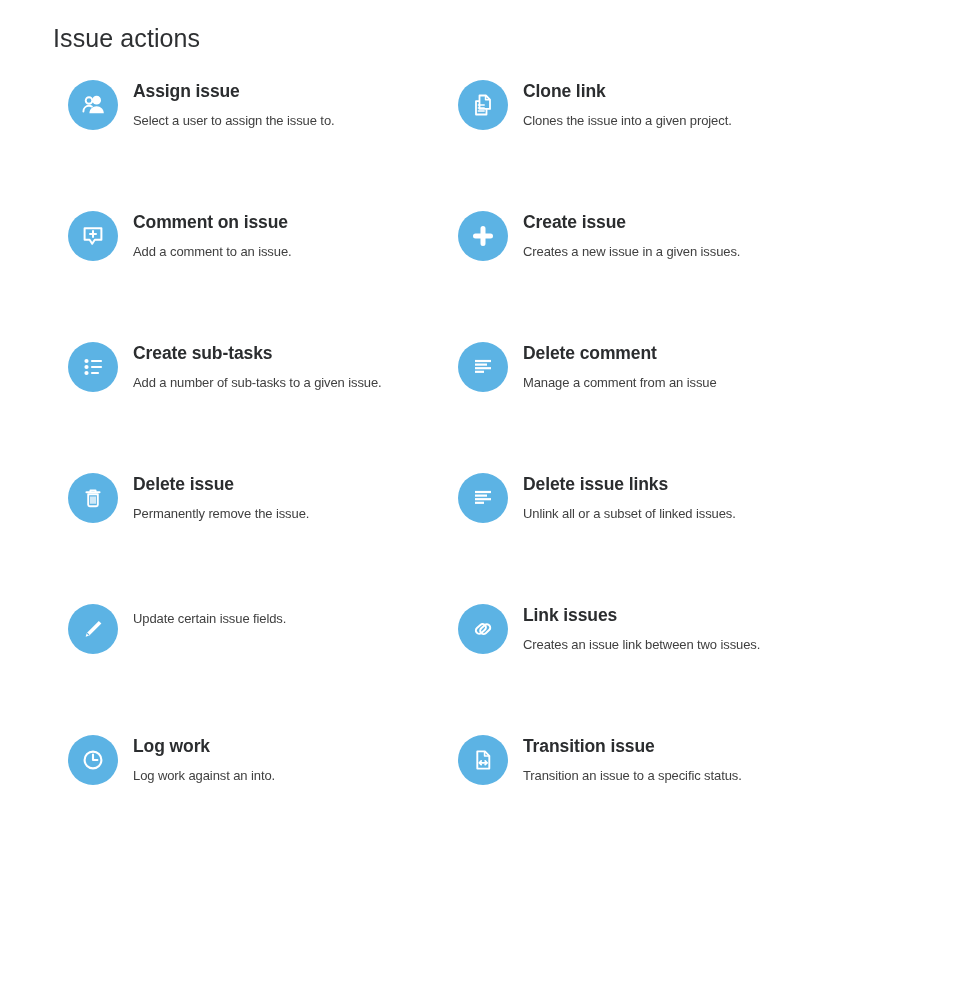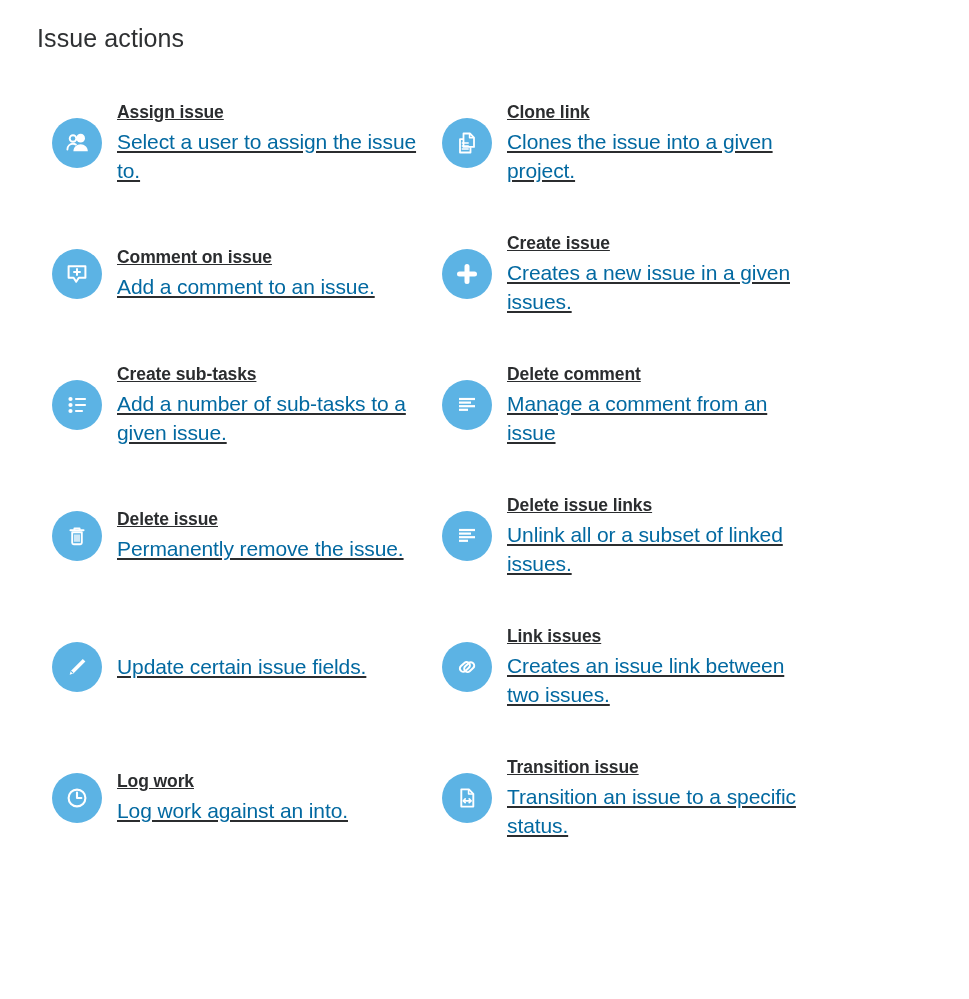--- a/index.html
+++ b/index.html
@@ -12,43 +12,42 @@
     height: 999px;
     font-family: "Liberation Sans", sans-serif;
     color: #2b2d2f;
     overflow: hidden;
   }
   .page {
     position: relative;
     width: 969px;
     height: 999px;
     box-sizing: border-box;
-    padding: 22px 0 0 0;
+    padding: 22px 0 0 16px;
   }
   .page-title {
     font-size: 25px;
     font-weight: 400;
     color: #2e3032;
     letter-spacing: 0.1px;
     margin: 0 0 20px 37px;
     line-height: 32px;
   }
   .actions-grid {
     display: grid;
     grid-template-columns: 390px 390px;
     column-gap: 0px;
     padding-left: 52px;
     row-gap: 0px;
   }
   .action-item {
     display: flex;
-    align-items: center;
+    align-items: flex-start;
     min-height: 131px;
     box-sizing: border-box;
-    text-decoration: underline;
   }
   .action-icon {
     flex: 0 0 auto;
     width: 50px;
     height: 50px;
     border-radius: 50%;
     background: #5cb3e4;
     display: flex;
     align-items: center;
     justify-content: center;
@@ -64,23 +63,23 @@
   }
   .action-name {
     font-size: 17.5px;
     font-weight: bold;
     color: #2b2d2f;
     line-height: 23px;
     margin: 0 0 3px 0;
     letter-spacing: -0.1px;
   }
   .action-desc {
-    font-size: 21px;
+    font-size: 13px;
     font-weight: 400;
-    color: #0369a1;
+    color: #404040;
     line-height: 29px;
     margin: 0;
     letter-spacing: -0.1px;
   }
   .col-right .action-text {
     max-width: 300px;
   }
   .empty-cell {
     min-height: 131px;
   }

